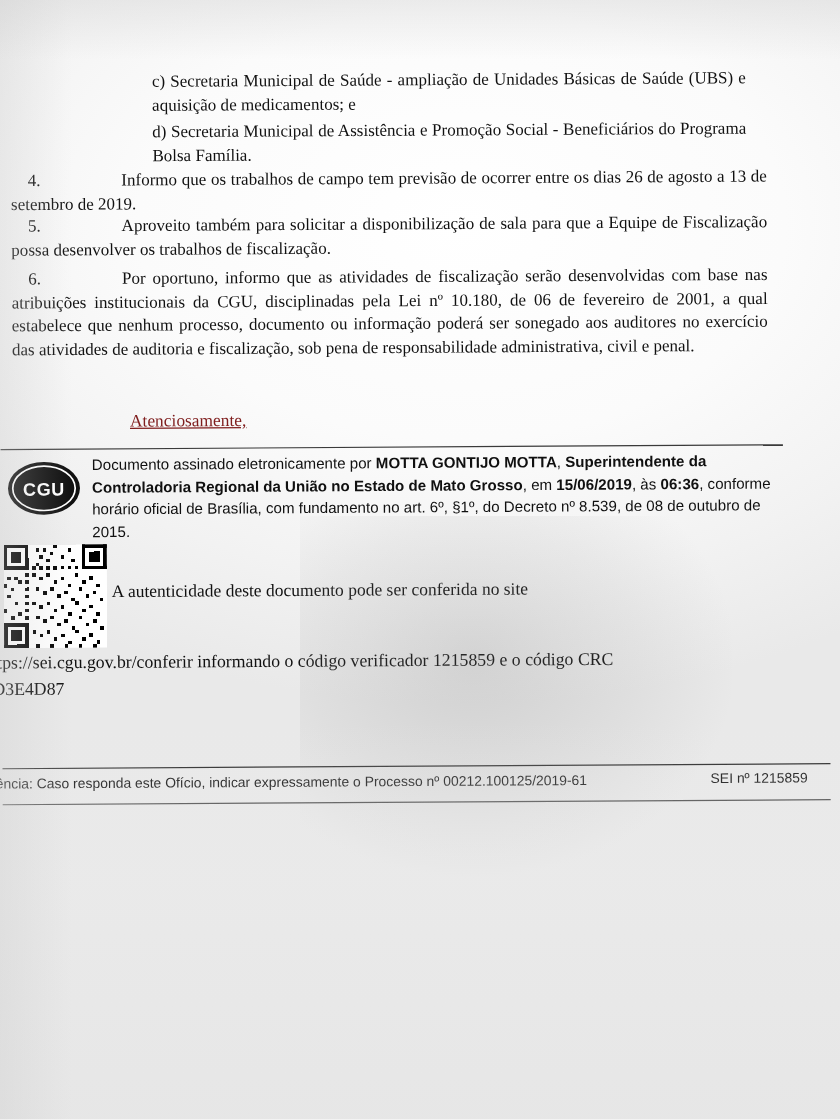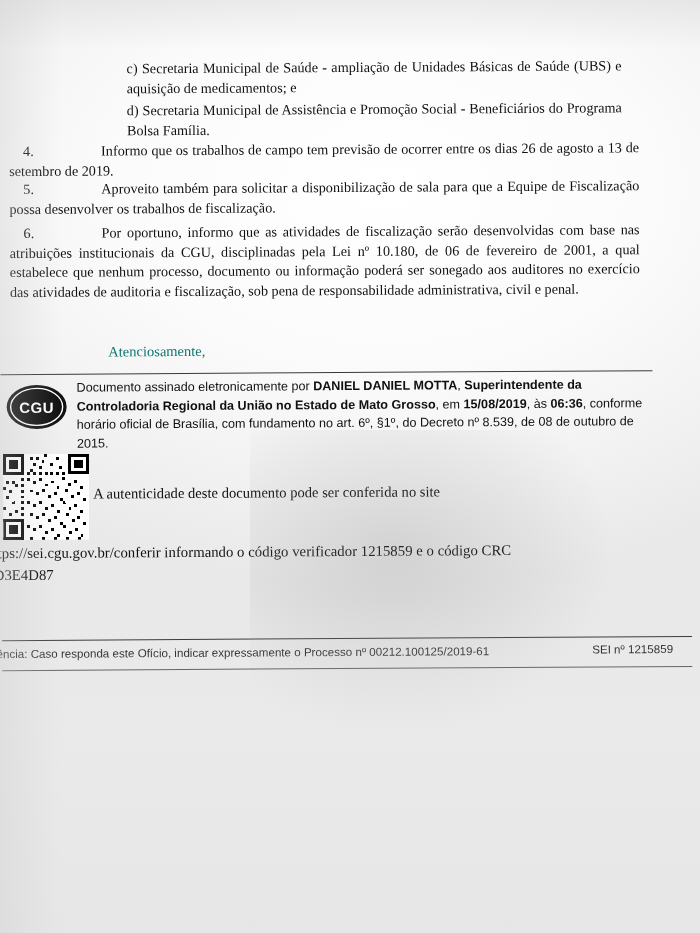--- a/index.html
+++ b/index.html
@@ -94,21 +94,22 @@
   }
   #item-4 { top: 140px; }
   #item-5 { top: 178px; }
   #item-6 { top: 222px; }
 
   #closing {
     position: absolute;
     left: 108px;
     top: 342px;
     font-size: 14.5px;
-    color: #0f766e;
+    color: #7f1d1d;
+    text-decoration: underline;
   }
 
   hr.rule {
     position: absolute;
     border: none;
     border-top: 1px solid #3a3a3a;
     margin: 0;
   }
   #rule-top { left: 0px; top: 372px; width: 652px; }
   #rule-foot-1 { left: 0px; top: 638px; width: 690px; border-top: 1.5px solid #2a2a2a; }
@@ -210,21 +211,21 @@
 
   <div id="cgu-seal">
     <svg width="62" height="46" viewBox="0 0 62 46">
       <ellipse cx="31" cy="23" rx="30" ry="22" fill="#111111"></ellipse>
       <ellipse cx="31" cy="23" rx="26" ry="18.5" fill="none" stroke="#ffffff" stroke-width="1.4"></ellipse>
       <text x="31" y="29" text-anchor="middle" font-family="Liberation Sans, sans-serif" font-size="15" font-weight="bold" fill="#ffffff" letter-spacing="0.5">CGU</text>
     </svg>
   </div>
 
   <div id="sig-block">
-    <span>Documento assinado eletronicamente por </span><b>DANIEL DANIEL MOTTA</b><span>, </span><b>Superintendente da Controladoria Regional da União no Estado de Mato Grosso</b><span>, em </span><b>15/08/2019</b><span>, às </span><b>06:36</b><span>, conforme horário oficial de Brasília, com fundamento no art. 6º, §1º, do Decreto nº 8.539, de 08 de outubro de 2015.</span>
+    <span>Documento assinado eletronicamente por </span><b>MOTTA GONTIJO MOTTA</b><span>, </span><b>Superintendente da Controladoria Regional da União no Estado de Mato Grosso</b><span>, em </span><b>15/06/2019</b><span>, às </span><b>06:36</b><span>, conforme horário oficial de Brasília, com fundamento no art. 6º, §1º, do Decreto nº 8.539, de 08 de outubro de 2015.</span>
   </div>
 
   <div id="qr-code">
     <svg width="86" height="86" viewBox="0 0 29 29" shape-rendering="crispEdges">
       <rect width="29" height="29" fill="#ffffff"></rect>
       <g fill="#000000">
 
         <rect x="0" y="0" width="7" height="1"></rect>
             <rect x="0" y="6" width="7" height="1"></rect>
         <rect x="0" y="0" width="1" height="7"></rect>

